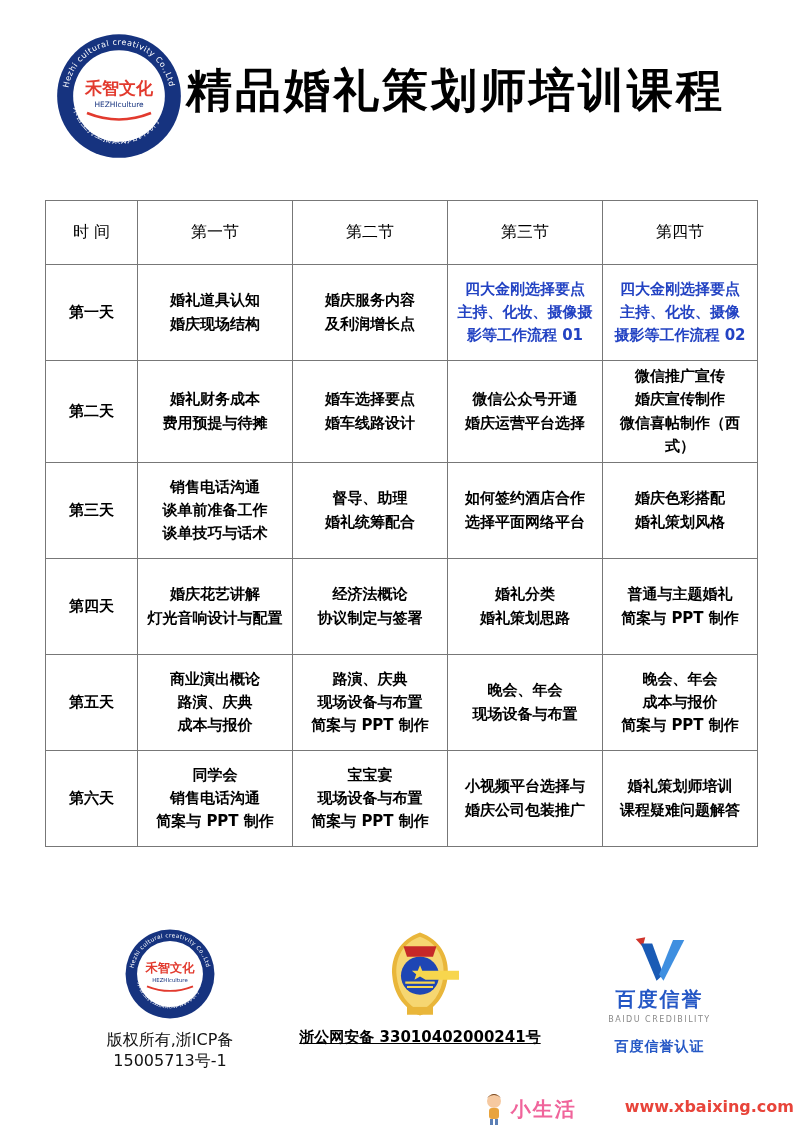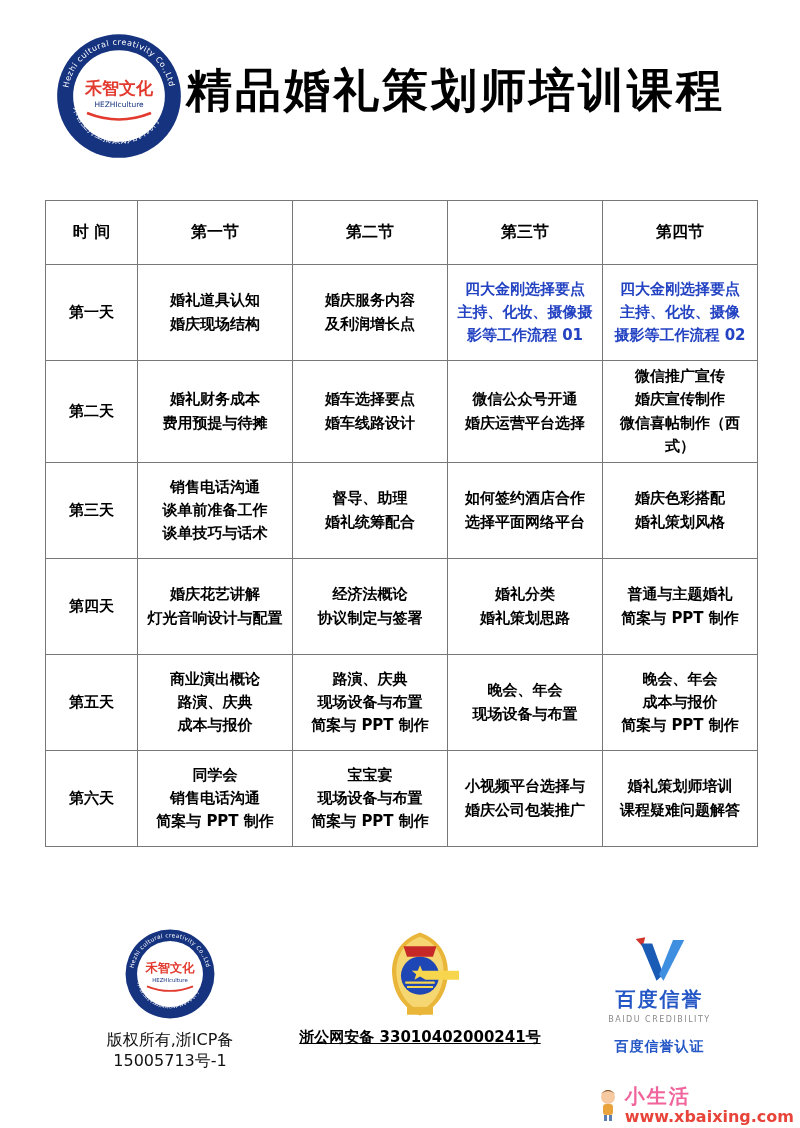--- a/index.html
+++ b/index.html
@@ -20,21 +20,21 @@
 
   
   table.schedule {
     position:absolute; left:45px; top:200px; width:712px;
     border-collapse:collapse; table-layout:fixed;
   }
   .schedule th, .schedule td {
     border:1px solid #777; text-align:center; vertical-align:middle;
     white-space:pre-line; font-weight:600; padding:4px;
   }
-  .schedule th { height:64px; font-size:16px; font-weight:700; }
+  .schedule th { height:64px; font-size:16px; font-weight:400; }
   .schedule td { height:96px; font-size:15px; line-height:1.55; }
   td.blue { color:var(--highlight-blue, #2343c3); }
 
   
   .footer { position:absolute; left:0; top:928px; width:800px; height:130px; }
   .footer-block { position:absolute; text-align:center; }
   .f-left  { left:70px;  width:200px; }
   .f-mid   { left:295px; width:250px; }
   .f-right { left:572px; width:175px; }
   .f-left .seal { width:92px; height:92px; }
@@ -42,21 +42,21 @@
   .badge-svg { width:78px; height:92px; }
   .police-label { font-size:15px; font-weight:700; margin-top:4px; white-space:nowrap;text-decoration:underline; }
   .baidu-v { width:52px; height:46px; margin-top:8px; }
   .baidu-title { font-size:20px; font-weight:700; color:var(--footer-blue,#2457c5); letter-spacing:2px; }
   .baidu-sub { font-size:8px; color:#8a8a8a; letter-spacing:1.5px; margin-top:2px; }
   .baidu-cert { font-size:14px; font-weight:700; color:var(--footer-blue,#2457c5); margin-top:14px; letter-spacing:1px; }
 
   
   .watermark { position:absolute; right:6px; bottom:2px; display:flex; align-items:center; gap:4px; }
   .mascot { width:26px; height:34px; }
-  .wm-texts { display:flex; flex-direction:column; line-height:1.15; }
+  .wm-texts { display:flex; flex-direction:row; line-height:1.15;gap:48px; }
   .wm-name { font-size:20px; font-weight:800; color:var(--watermark-pink,#f0649b); letter-spacing:2px; }
   .wm-url  { font-size:16px; font-weight:700; color:var(--watermark-red,#e8443a); }
 </style>
 </head>
 <body>
 
 <div class="page">
 
   <svg class="header-logo seal" viewBox="0 0 120 120">
     <circle cx="60" cy="60" r="58" fill="#16337f"></circle>

